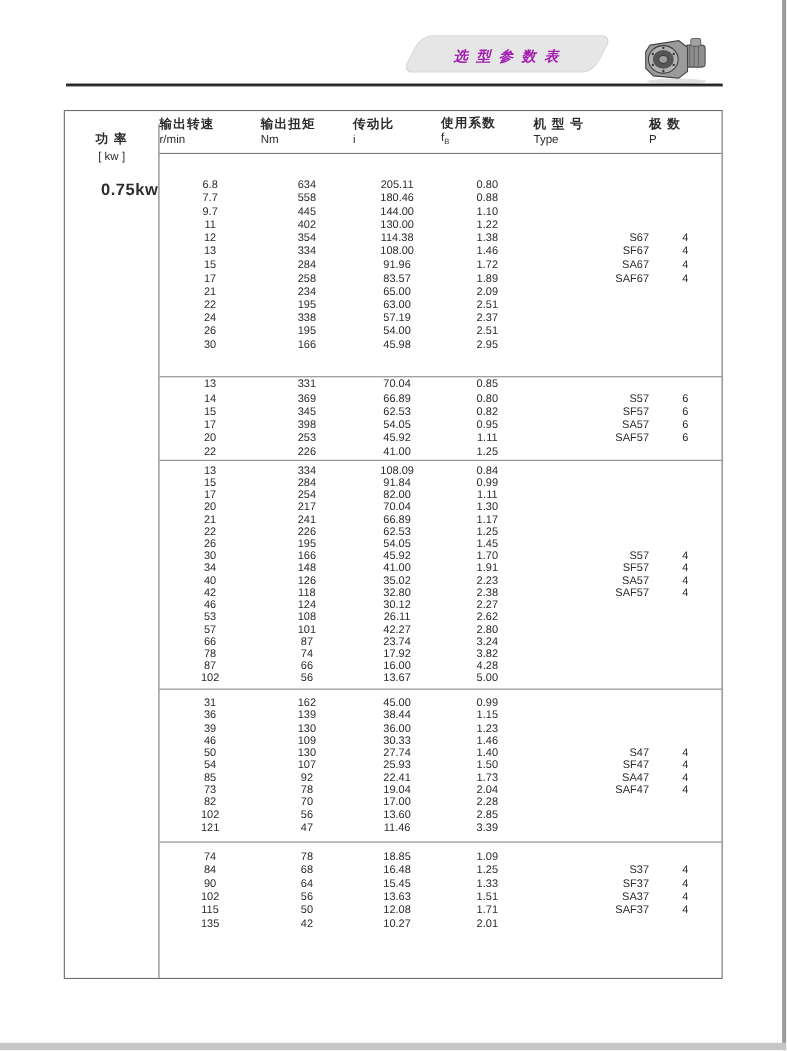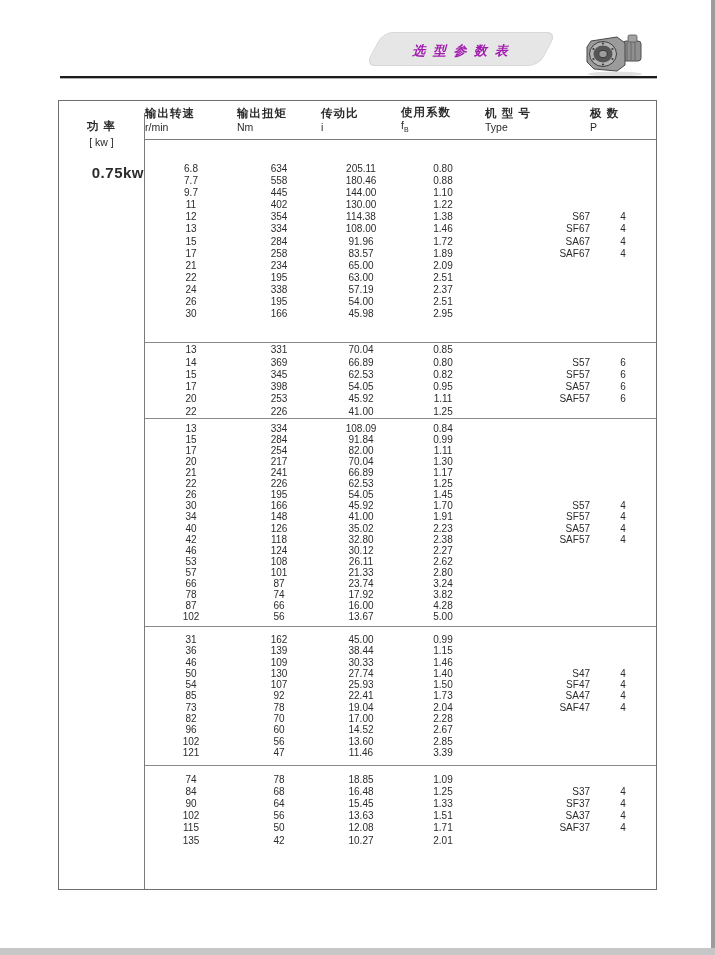--- a/index.html
+++ b/index.html
@@ -404,21 +404,21 @@
               <div class="cell">53</div>
               <div class="cell">108</div>
               <div class="cell">26.11</div>
               <div class="cell">2.62</div>
               <div class="cell type"></div>
               <div class="cell pole"></div>
             </div>
             <div class="row">
               <div class="cell">57</div>
               <div class="cell">101</div>
-              <div class="cell">21.33</div>
+              <div class="cell">42.27</div>
               <div class="cell">2.80</div>
               <div class="cell type"></div>
               <div class="cell pole"></div>
             </div>
             <div class="row">
               <div class="cell">66</div>
               <div class="cell">87</div>
               <div class="cell">23.74</div>
               <div class="cell">3.24</div>
               <div class="cell type"></div>
@@ -456,20 +456,28 @@
               <div class="cell">45.00</div>
               <div class="cell">0.99</div>
               <div class="cell type"></div>
               <div class="cell pole"></div>
             </div>
             <div class="row">
               <div class="cell">36</div>
               <div class="cell">139</div>
               <div class="cell">38.44</div>
               <div class="cell">1.15</div>
+              <div class="cell type"></div>
+              <div class="cell pole"></div>
+            </div>
+            <div class="row">
+              <div class="cell">39</div>
+              <div class="cell">130</div>
+              <div class="cell">36.00</div>
+              <div class="cell">1.23</div>
               <div class="cell type"></div>
               <div class="cell pole"></div>
             </div>
             <div class="row">
               <div class="cell">46</div>
               <div class="cell">109</div>
               <div class="cell">30.33</div>
               <div class="cell">1.46</div>
               <div class="cell type"></div>
               <div class="cell pole"></div>
@@ -508,28 +516,20 @@
             </div>
             <div class="row">
               <div class="cell">82</div>
               <div class="cell">70</div>
               <div class="cell">17.00</div>
               <div class="cell">2.28</div>
               <div class="cell type"></div>
               <div class="cell pole"></div>
             </div>
             <div class="row">
-              <div class="cell">96</div>
-              <div class="cell">60</div>
-              <div class="cell">14.52</div>
-              <div class="cell">2.67</div>
-              <div class="cell type"></div>
-              <div class="cell pole"></div>
-            </div>
-            <div class="row">
               <div class="cell">102</div>
               <div class="cell">56</div>
               <div class="cell">13.60</div>
               <div class="cell">2.85</div>
               <div class="cell type"></div>
               <div class="cell pole"></div>
             </div>
             <div class="row">
               <div class="cell">121</div>
               <div class="cell">47</div>

